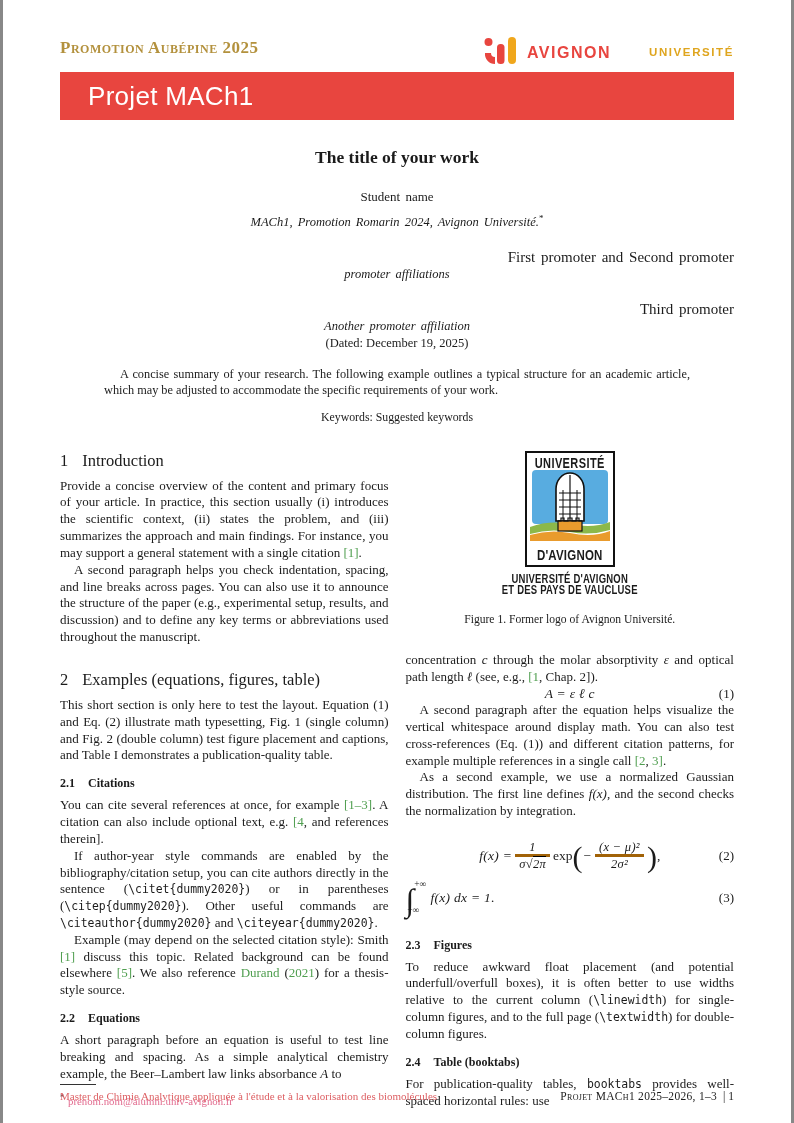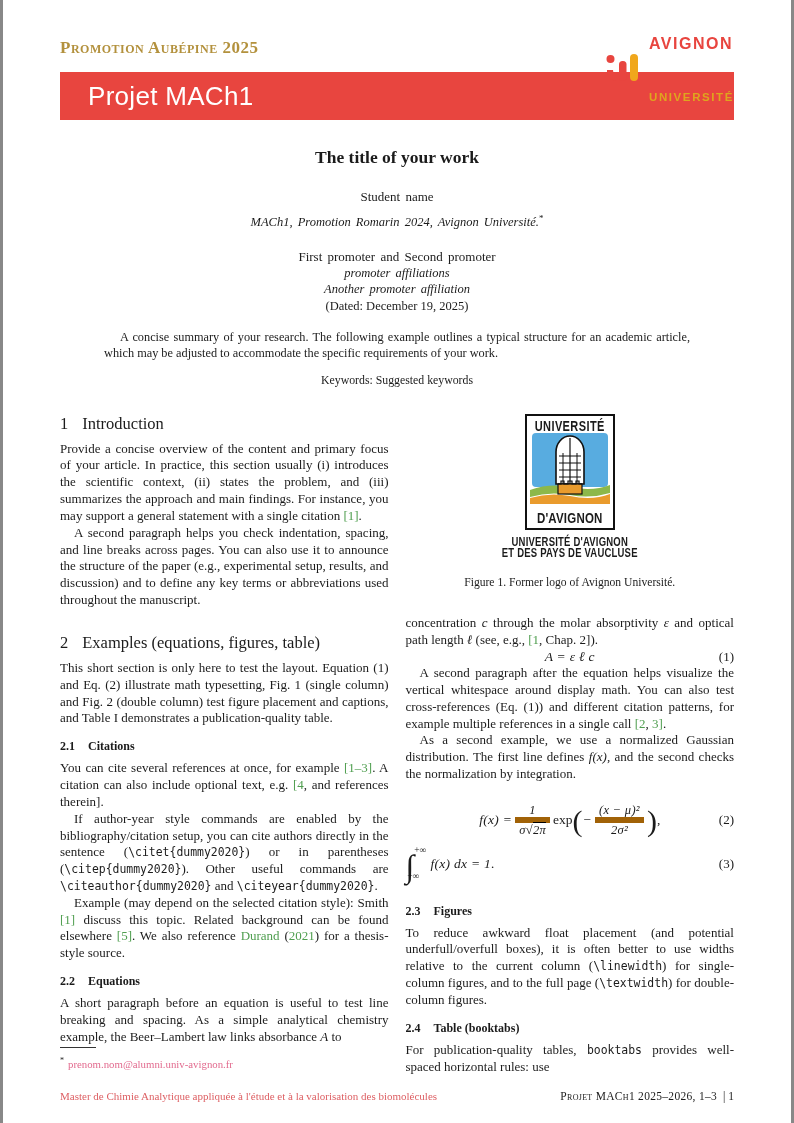--- a/index.html
+++ b/index.html
@@ -15,40 +15,40 @@
     overflow:hidden;
   }
   .content{padding:38px 57px 0 57px;}
 
   
   .promotion{
     font-variant:small-caps;font-weight:600;font-size:17px;color:var(--gold);
     letter-spacing:.5px;
   }
   .au-logo{position:absolute;top:36px;right:57px;display:flex;align-items:center;gap:6px;}
-  .au-words{display:flex;flex-direction:column;line-height:1;gap:38px;}
+  .au-words{display:flex;flex-direction:row;line-height:1;gap:38px;}
   .au-words .l1{font-family:"Liberation Sans",sans-serif;font-weight:bold;font-size:16px;
     letter-spacing:1.5px;color:var(--red);}
   .au-words .l2{font-family:"Liberation Sans",sans-serif;font-weight:bold;font-size:11.5px;
     letter-spacing:1.6px;color:var(--logoGold);margin-top:2px;}
   .banner{
     margin-top:14px;height:48px;background:var(--red);display:flex;align-items:center;
   }
   .banner-title{
     font-family:"Liberation Sans",sans-serif;color:#fff;font-size:26px;font-weight:500;
     padding-left:28px;letter-spacing:.3px;
   }
 
   
   .titleblock{text-align:center;}
   .doc-title{font-size:17.5px;font-weight:bold;margin-top:27px;}
   .author{font-size:13px;margin-top:21px;word-spacing:2px;}
   .affil{font-size:12.5px;font-style:italic;margin-top:8px;word-spacing:2px;}
   .affil sup{font-style:normal;font-size:9px;}
-  .prom{font-size:13px;margin-top:19px;word-spacing:2px;}
+  .prom{font-size:15px;margin-top:19px;word-spacing:2px;text-align:right;}
   .prom-aff{font-size:12.5px;font-style:italic;margin-top:1px;word-spacing:2px;}
   .dated{font-size:12.5px;margin-top:2px;}
   .abstract{
     margin:15px 44px 0 44px;font-size:12.3px;line-height:1.32;text-align:justify;
     text-indent:16px;
   }
   .keywords{margin:11px 44px 0 44px;font-size:11.8px;}
 
   
   .columns{display:flex;gap:17px;margin-top:24px;height:662px;overflow:hidden;}
@@ -88,21 +88,21 @@
   .fig-caption{font-size:11.6px;margin-top:18px;text-align:center;}
 
   
   .eq-row{position:relative;display:flex;align-items:center;justify-content:center;
     font-size:13.5px;margin:0 0;}
   .eq-num{position:absolute;right:0;font-style:normal;font-size:13px;}
   .math{font-style:italic;letter-spacing:.3px;}
   .frac{display:inline-flex;flex-direction:column;text-align:center;vertical-align:middle;
     margin:0 3px;font-size:12.5px;line-height:1.15;}
   .frac .fnum{padding:0 4px;}
-  .frac .fden{border-top:6px solid #a16207;padding:0 4px;}
+  .frac .fden{border-top:3px solid #a16207;padding:0 4px;}
   .rad{border-top:1px solid #000;}
   .bigp{font-size:30px;font-weight:300;line-height:0;font-style:normal;position:relative;top:1px;}
   .eq2-row{margin:20px 0 6px 0;}
   .eq3-row{justify-content:flex-start;margin:2px 0 10px 0;}
   .int{font-size:32px;line-height:0;font-style:normal;position:relative;top:2px;}
   .lims{display:inline-flex;flex-direction:column;justify-content:space-between;height:36px;
     font-size:9.5px;font-style:normal;margin:0 4px 0 0;position:relative;top:-1px;}
   .lims .lo{position:relative;left:-7px;}
 
   
@@ -139,20 +139,21 @@
     <div class="banner">
       <span class="banner-title">Projet MACh1</span>
     </div>
 
     <div class="titleblock">
       <div class="doc-title">The title of your work</div>
       <div class="author">Student name</div>
       <div class="affil"><span>MACh1, Promotion Romarin 2024, Avignon Université.</span><sup>*</sup></div>
       <div class="prom">First promoter and Second promoter</div>
       <div class="prom-aff">promoter affiliations</div>
+      <div class="prom">Third promoter</div>
       <div class="prom-aff">Another promoter affiliation</div>
       <div class="dated">(Dated: December 19, 2025)</div>
       <div class="abstract">A concise summary of your research. The following example outlines a typical structure for an academic article, which may be adjusted to accommodate the specific requirements of your work.</div>
       <div class="keywords" style="text-align:center">Keywords: Suggested keywords</div>
     </div>
 
     <div class="columns">
 
       <div class="col">
         <h2 class="sec"><span class="num">1</span><span>Introduction</span></h2>

